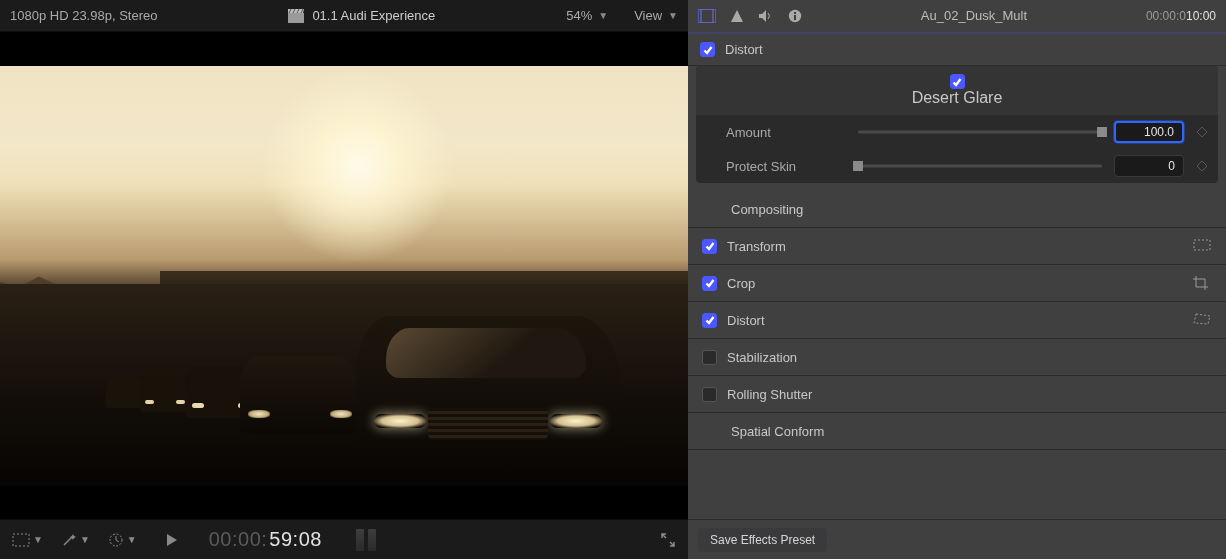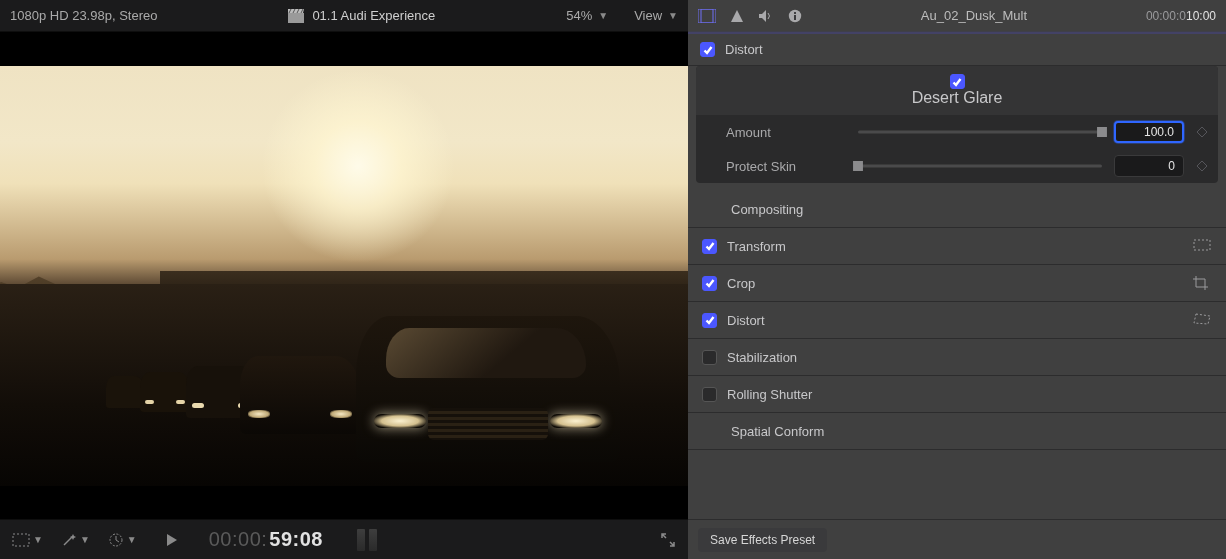--- a/index.html
+++ b/index.html
@@ -53,21 +53,21 @@
   .car.far1 .hl.l{left:6px;} .car.far1 .hl.r{right:6px;}
   .car.far2 { left:140px; top:306px; width:50px; height:40px; background:#191209; border-radius:10px 12px 4px 4px/16px 18px 4px 4px;}
   .car.far2 .hl{position:absolute;bottom:8px;width:9px;height:4px;border-radius:2px;background:#e5d4a8;}
   .car.far2 .hl.l{left:5px;} .car.far2 .hl.r{right:5px;}
   .car.far3 { left:106px; top:310px; width:38px; height:32px; background:#1a130a; border-radius:8px 10px 3px 3px/12px 14px 3px 3px;}
 
   .viewer-footer { height:40px; border-top:1px solid #0e0e0e; display:flex; align-items:center; padding:0 12px; gap:18px; color:#8a8a8a; }
   .footer-iconbtn { display:flex; align-items:center; gap:3px; cursor:pointer; }
   .timecode { font-family:"Menlo","Consolas",monospace; font-size:20px; letter-spacing:0.5px; display:flex; gap:2px; align-items:baseline;}
   .timecode .dim { color:#5a5a5a;margin-left:12px; }
-  .timecode .bright { color:#e2e2e2;font-weight:bold; }
+  .timecode .bright { color:#e2e2e2; }
   .fullscreen { margin-left:auto; }
 
   .audiometer { margin-left:16px; display:flex; gap:4px; }
   .audiometer .bar { width:8px; height:22px; background:linear-gradient(#3e3e3e,#2a2a2a); border-radius:1px; }
 
   
   .inspector { flex:1; min-width:0; background:#404040; display:flex; flex-direction:column; }
   .insp-top { height:32px; display:flex; align-items:center; padding:0 10px; gap:14px; border-bottom:1px solid #3a3a7a33; }
   .insp-top::after { content:""; position:absolute; } 
   .insp-top .tab-icons { display:flex; gap:14px; align-items:center; }

